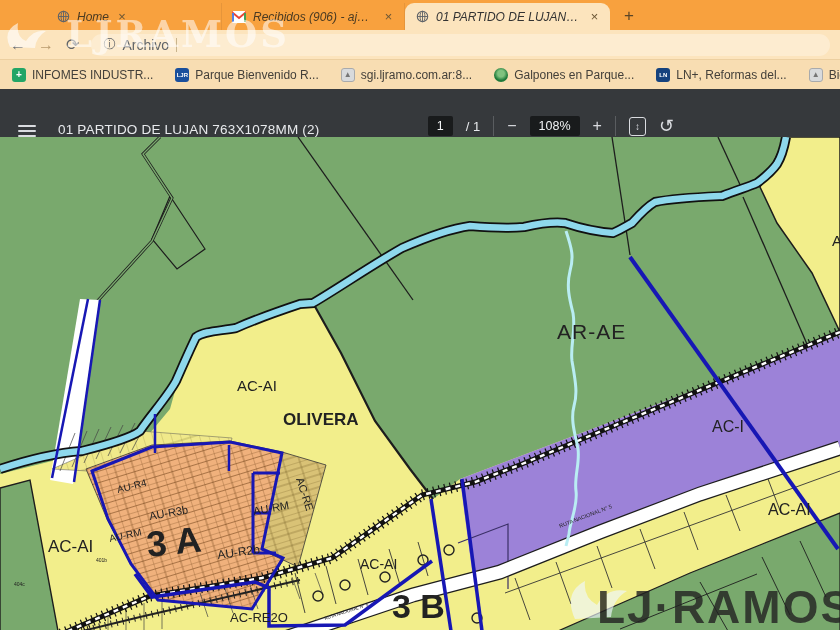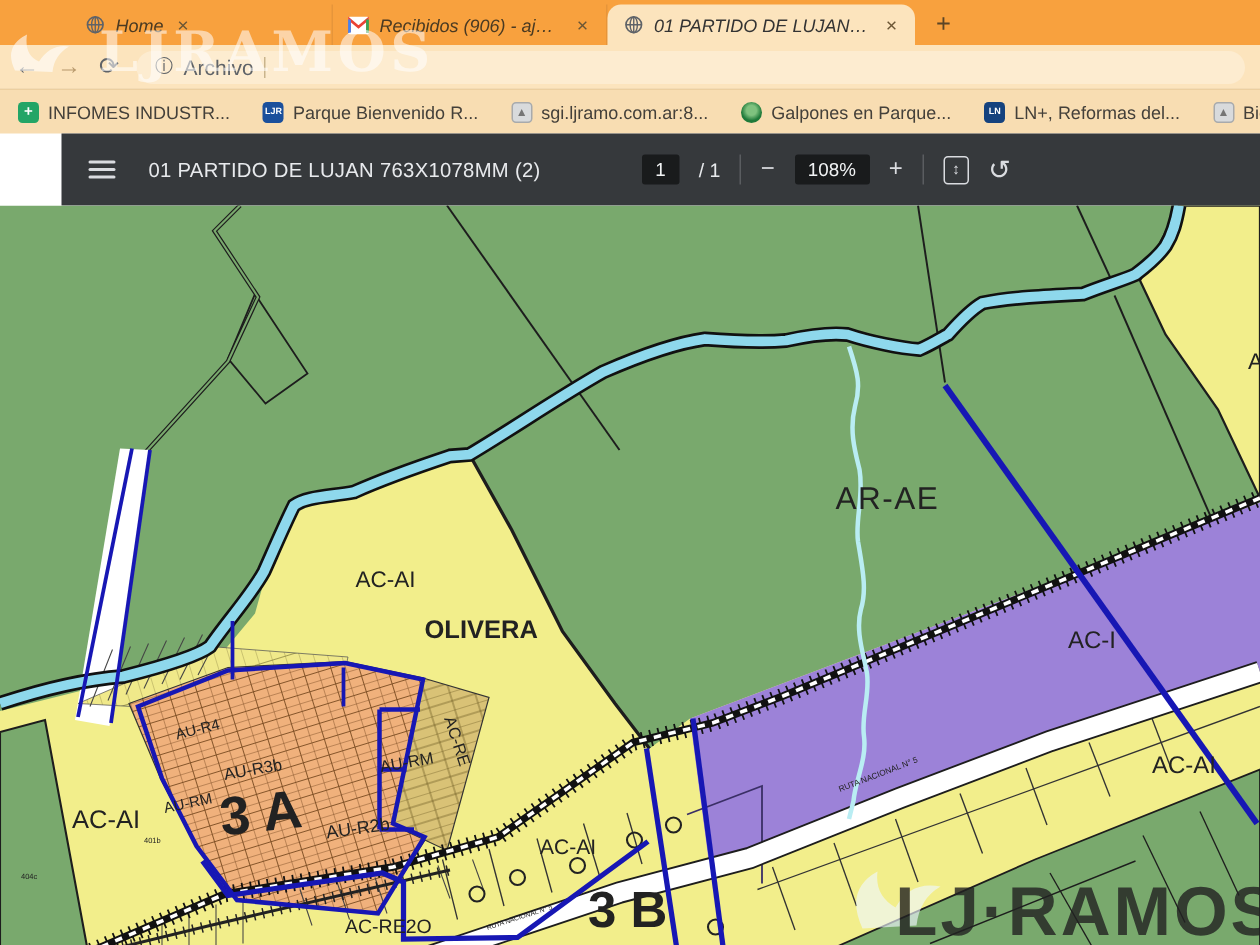--- a/index.html
+++ b/index.html
@@ -28,21 +28,21 @@
   .bookmarks{height:29px;background:#f8ddb2;display:flex;align-items:center;padding:0 12px;gap:22px;border-top:1px solid #eccfa0;}
   .bm{display:flex;align-items:center;gap:6px;font-size:12px;color:#44403a;white-space:nowrap;}
   .bmi{width:14px;height:14px;border-radius:3px;display:inline-flex;align-items:center;justify-content:center;
        font-size:6px;font-weight:bold;color:#fff;flex:0 0 14px;}
   .bmi.green{background:#23a566;font-size:10px;}
   .bmi.blue{background:#1a4f9c;}
   .bmi.img{background:#d8dadc;border:1px solid #a8aaac;box-sizing:border-box;color:#757575;font-size:8px;}
   .bmi.circ{background:radial-gradient(circle at 50% 40%,#7fc27f 0 30%,#1f7a3a 62%);border-radius:50%;}
   .bmi.ln{background:#15427e;}
   
-  .pdfbar{height:48px;background:#36393c;display:flex;align-items:center;padding:0 18px;color:#e8eaed;margin-left:41px;}
+  .pdfbar{height:48px;background:#36393c;display:flex;align-items:flex-end;padding:0 18px;color:#e8eaed;}
   .burger{width:18px;display:flex;flex-direction:column;gap:3px;margin-right:22px;}
   .burger i{height:2px;background:#dadce0;border-radius:1px;}
   .pdftitle{font-size:13.5px;letter-spacing:.2px;color:#e8eaed;}
   .pdfctr{display:flex;align-items:center;gap:13px;margin-left:auto;margin-right:148px;font-size:13px;}
   .pgbox,.zoombox{background:#191b1c;border-radius:2px;padding:3px 9px;color:#f1f3f4;font-size:12.5px;}
   .sep{width:1px;height:20px;background:#5a5d60;}
   .tbico{font-size:16px;color:#dadce0;}
   .fitico{width:15px;height:17px;border:1.6px solid #dadce0;border-radius:3px;display:flex;align-items:center;justify-content:center;font-size:10px;color:#dadce0;}
   
   .wm-top{position:absolute;left:4px;top:12px;z-index:60;display:flex;align-items:center;gap:20px;

